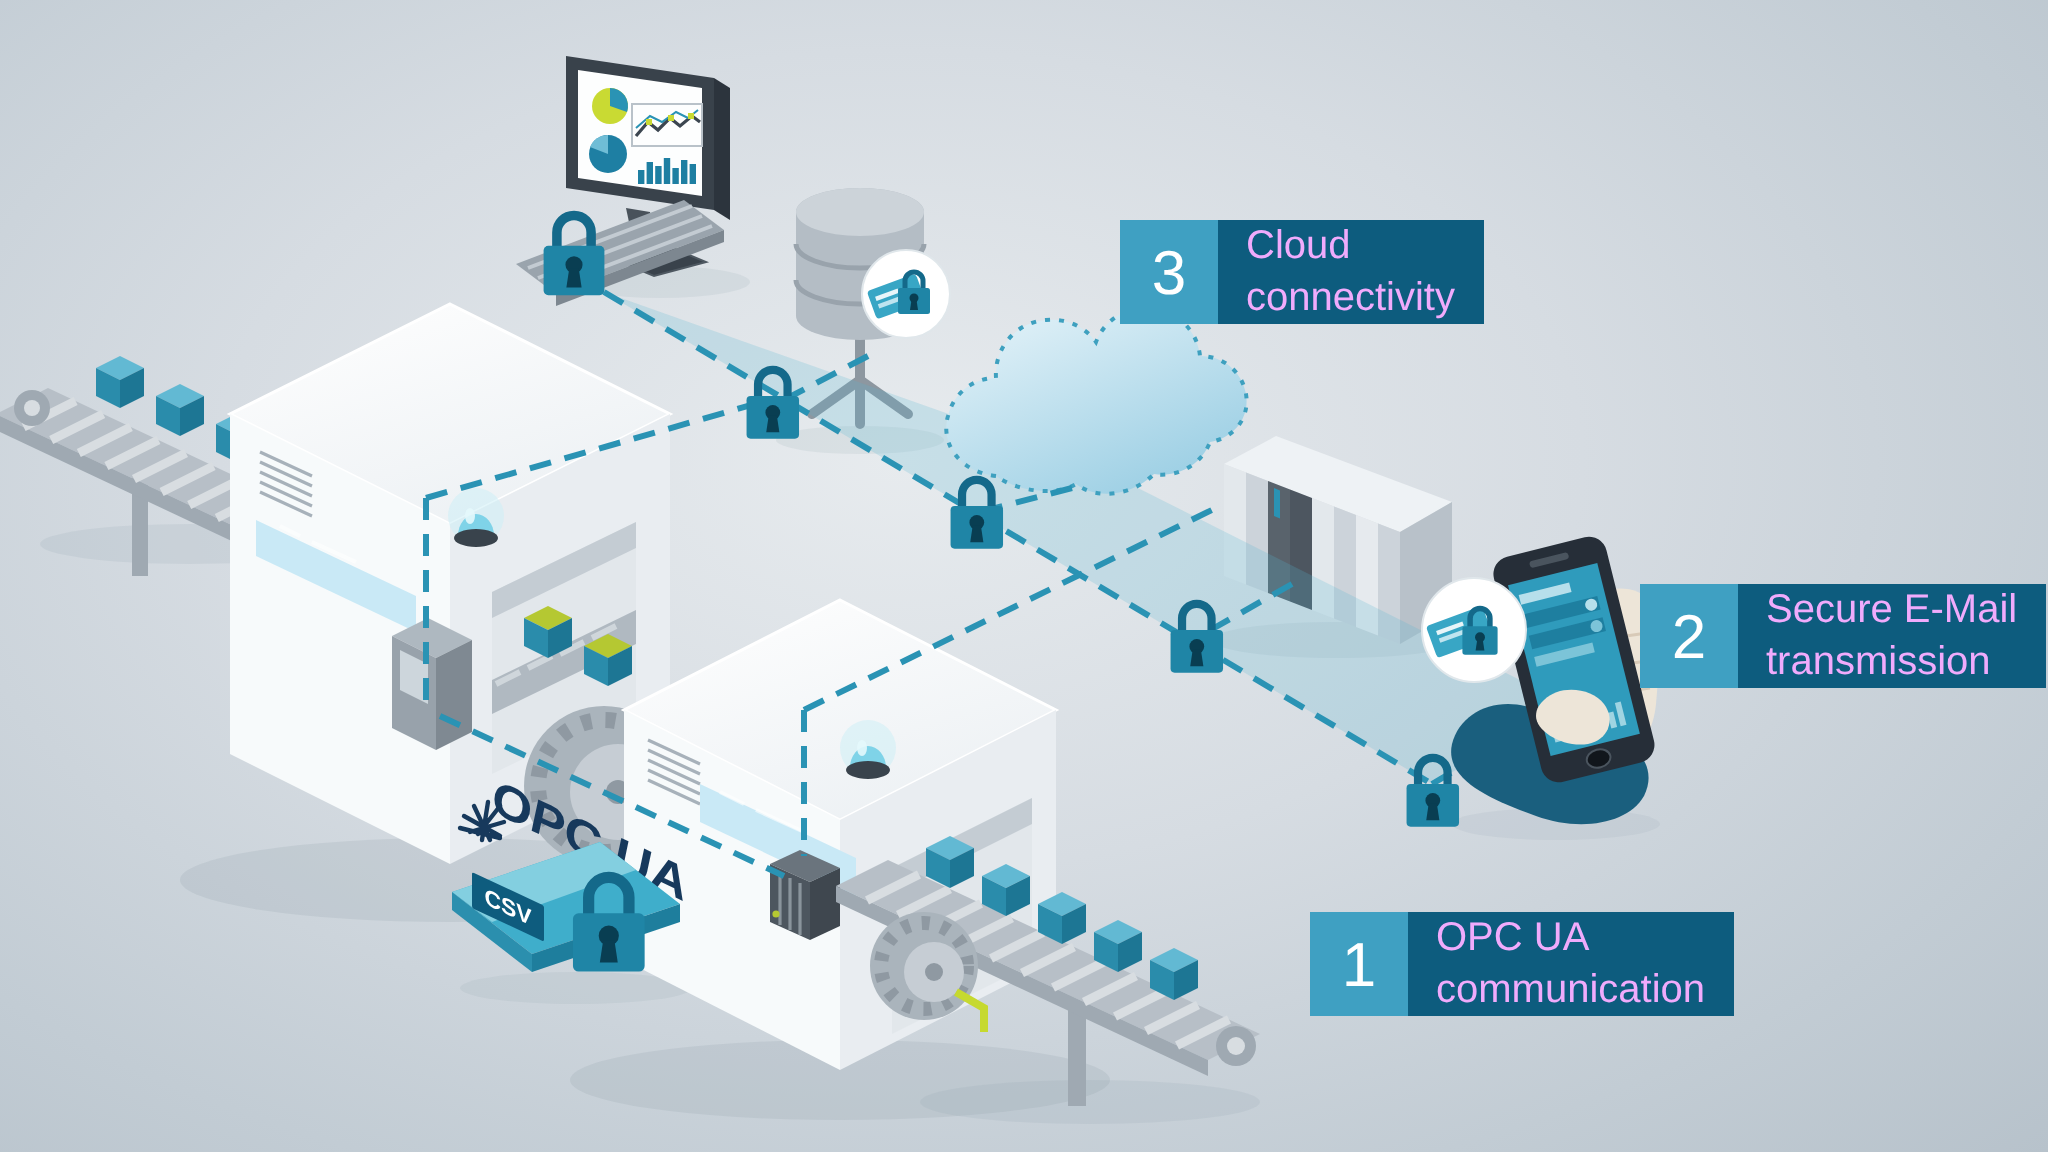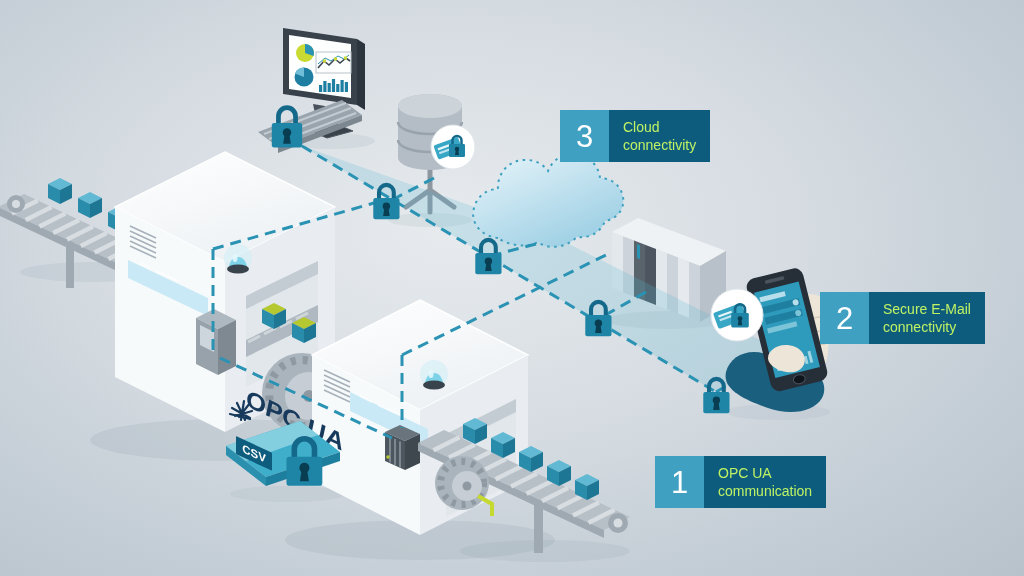--- a/index.html
+++ b/index.html
@@ -9,21 +9,21 @@
     font-family:"Liberation Sans", sans-serif;
   }
   .stage svg{position:absolute;left:0;top:0;}
   .step{position:absolute;display:flex;align-items:stretch;}
   .step-num{
     width:49px;min-height:52px;background:#3FA0C2;color:#ffffff;
     display:flex;align-items:center;justify-content:center;
     font-size:31px;line-height:1;
   }
   .step-text{
-    background:#0D5C7E;color:#bef264;font-size:14px;line-height:1.3;
+    background:#0D5C7E;color:#f0abfc;font-size:20px;line-height:1.3;
     padding:0 14px;display:flex;align-items:center;white-space:pre-line;
   }
   #step3{left:560px;top:110px;}
   #step2{left:820px;top:292px;}
   #step1{left:655px;top:456px;}
 </style>
 </head>
 <body>
 
 <div class="stage">
@@ -324,20 +324,20 @@
 </svg>
 
   <div class="step" id="step1">
     <div class="step-num">1</div>
     <div class="step-text">OPC UA
 communication</div>
   </div>
   <div class="step" id="step2">
     <div class="step-num">2</div>
     <div class="step-text">Secure E-Mail
-connectivity</div>
+transmission</div>
   </div>
   <div class="step" id="step3">
     <div class="step-num">3</div>
     <div class="step-text">Cloud
 connectivity</div>
   </div>
 </div>
 
 </body></html>

